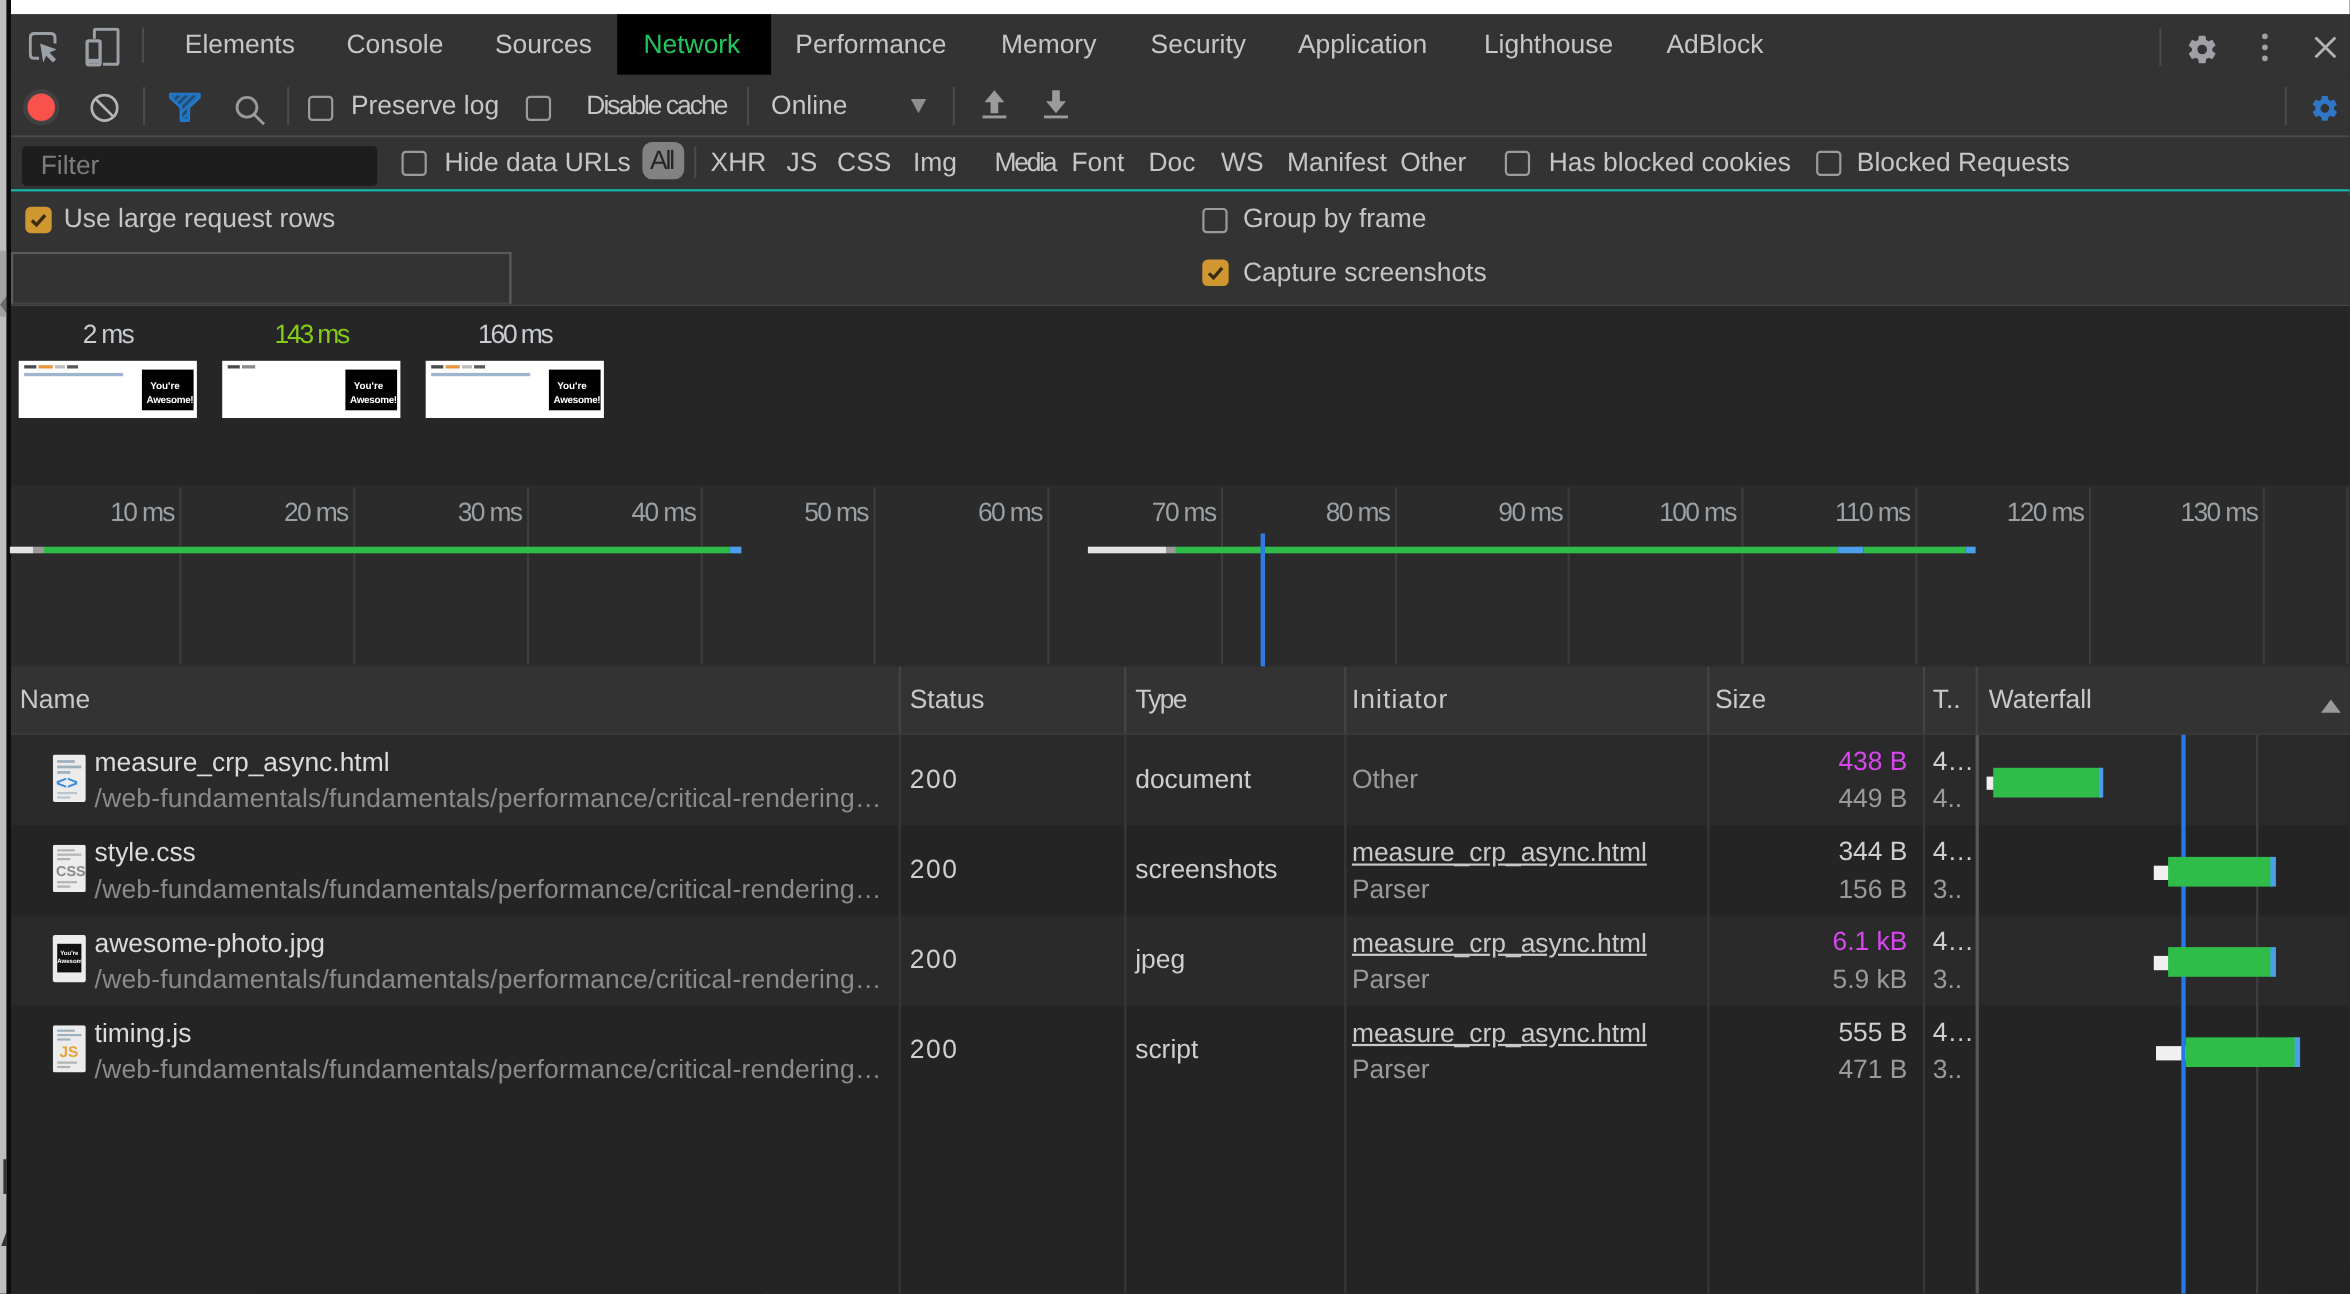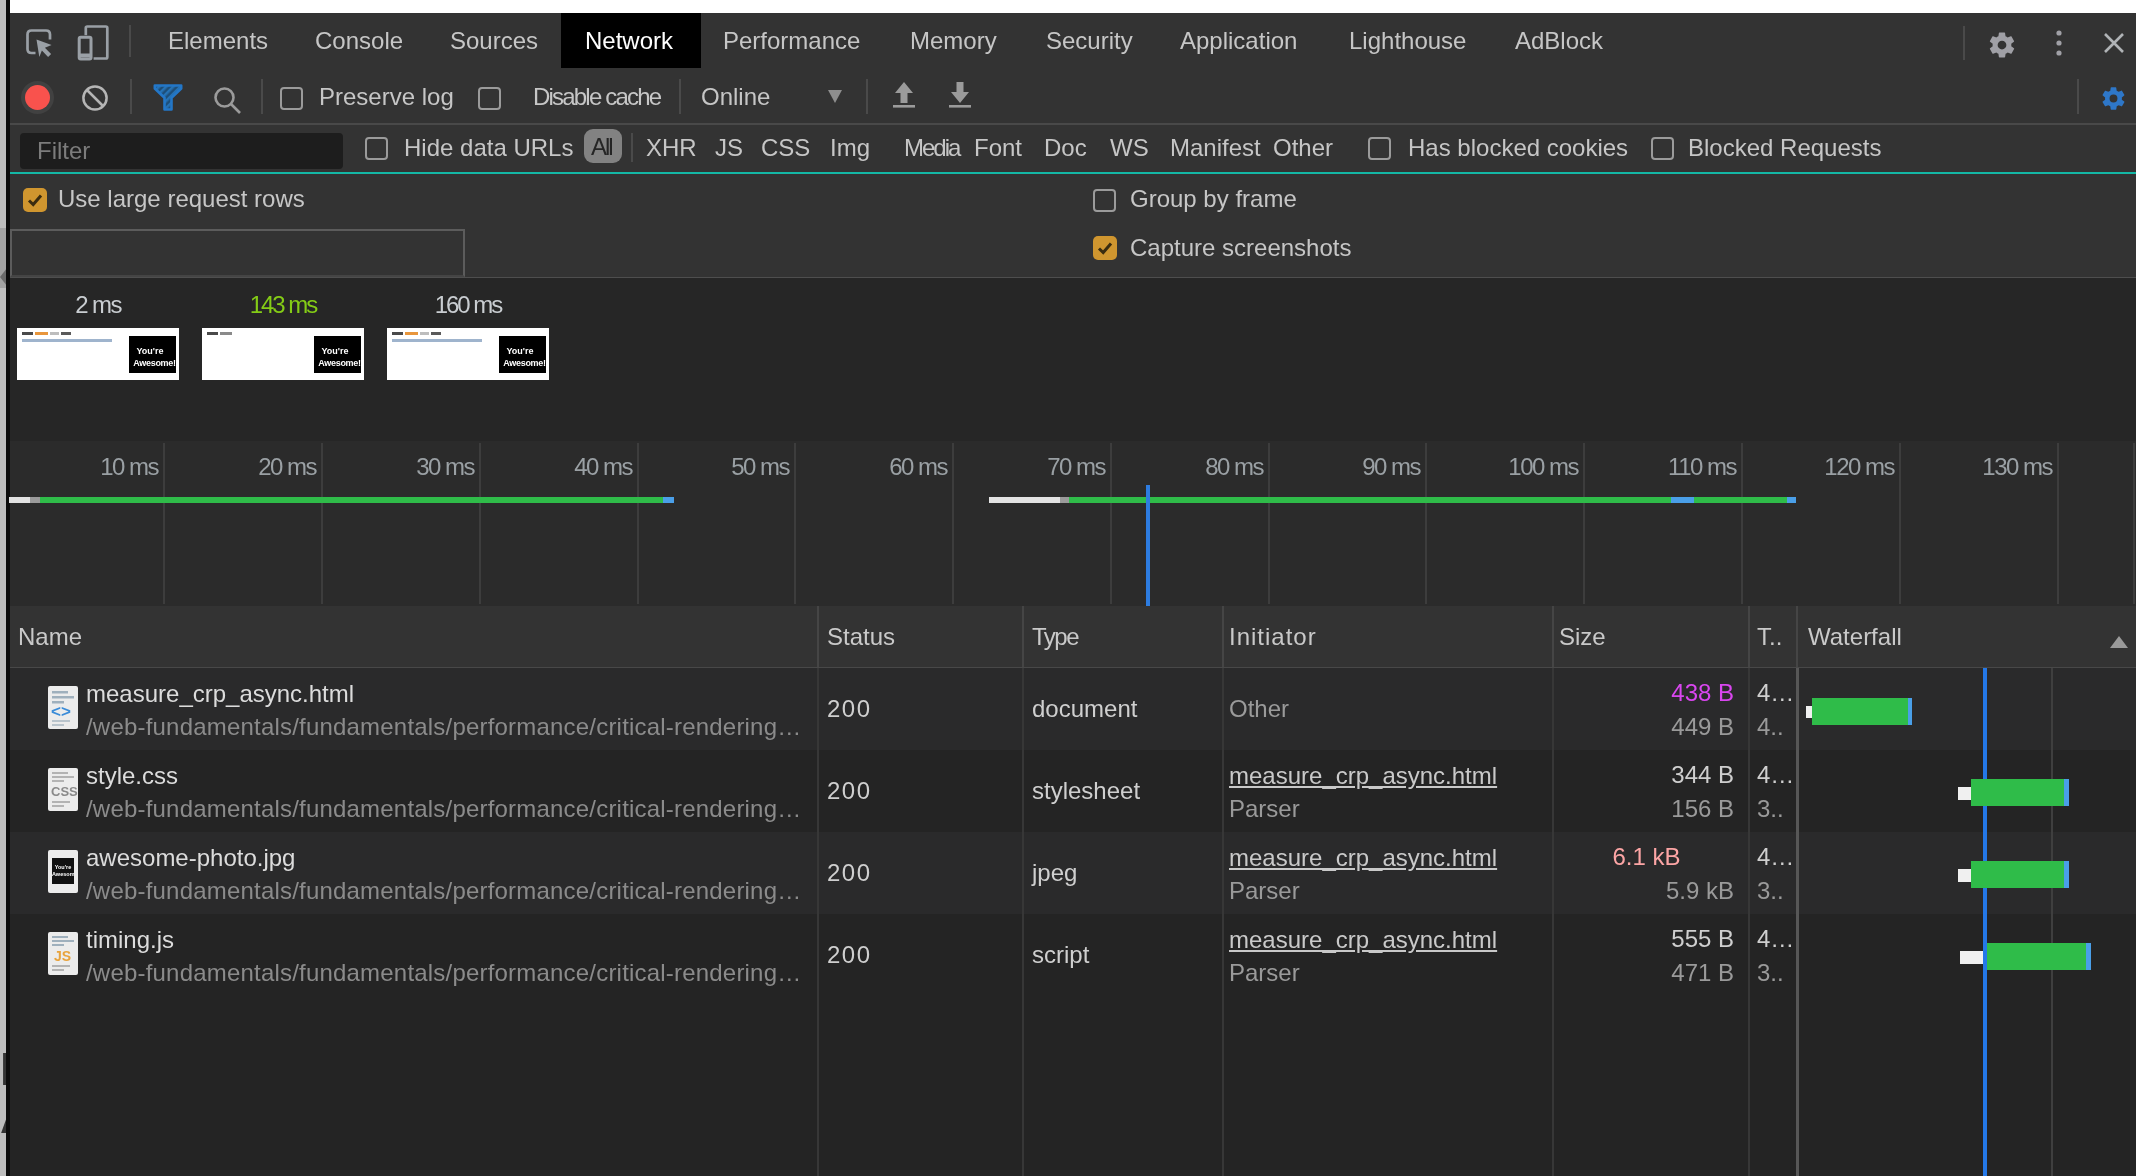--- a/index.html
+++ b/index.html
@@ -38,21 +38,21 @@
       <rect x="9.8" y="1.5" width="21.5" height="32" rx="1.5" fill="none" stroke="#9aa0a6" stroke-width="2.7"></rect>
       <rect x="0.6" y="10.2" width="17" height="25.6" fill="#333"></rect>
       <rect x="3.2" y="12.2" width="11.8" height="21.8" rx="1.5" fill="none" stroke="#9aa0a6" stroke-width="3"></rect>
       <rect x="4" y="28.5" width="10" height="4" fill="#9aa0a6"></rect>
     </svg>
     <div class="vsep" style="left:119px;top:12px;height:32px;"></div>
     <div class="t" style="left:158px;top:15px;">Elements</div>
     <div class="t" style="left:305px;top:15px;">Console</div>
     <div class="t" style="left:440px;top:15px;">Sources</div>
     <div class="abs" style="left:551px;top:0;width:140px;height:55px;background:#000;"></div>
-    <div class="t" style="left:575px;top:15px;color:#ffffff;">Network</div>
+    <div class="t" style="left:575px;top:15px;color:#22c55e;">Network</div>
     <div class="t" style="left:713px;top:15px;">Performance</div>
     <div class="t" style="left:900px;top:15px;">Memory</div>
     <div class="t" style="left:1036px;top:15px;">Security</div>
     <div class="t" style="left:1170px;top:15px;">Application</div>
     <div class="t" style="left:1339px;top:15px;">Lighthouse</div>
     <div class="t" style="left:1505px;top:15px;">AdBlock</div>
     <div class="vsep" style="left:1953px;top:13px;height:34px;"></div>
 
     <svg class="abs" style="left:1977px;top:17px;" width="30" height="30" viewBox="0 0 24 24">
       <path fill="#a0a0a6" d="M19.4 13c.04-.32.06-.66.06-1s-.02-.68-.07-1l2.1-1.65c.2-.15.24-.42.12-.64l-2-3.46c-.12-.22-.39-.3-.61-.22l-2.49 1c-.52-.4-1.08-.73-1.69-.98l-.38-2.65A.49.49 0 0 0 14 2h-4c-.25 0-.46.18-.49.42l-.38 2.65c-.61.25-1.17.59-1.69.98l-2.49-1c-.23-.09-.49 0-.61.22l-2 3.46c-.13.22-.07.49.12.64L4.56 11c-.05.32-.08.66-.08 1s.03.68.08 1l-2.1 1.65c-.2.15-.25.42-.12.64l2 3.46c.12.22.39.3.61.22l2.49-1c.52.4 1.08.73 1.69.98l.38 2.65c.03.24.24.42.49.42h4c.25 0 .46-.18.49-.42l.38-2.65c.61-.25 1.17-.59 1.69-.98l2.49 1c.23.09.49 0 .61-.22l2-3.46c.12-.22.07-.49-.12-.64L19.4 13zM12 15.5a3.5 3.5 0 1 1 0-7 3.5 3.5 0 0 1 0 7z"></path>
@@ -319,40 +319,40 @@
       <rect x="4" y="4" width="16" height="2" fill="#b3b3b3"></rect>
         <rect x="4" y="8" width="22" height="2" fill="#b3b3b3"></rect>
         <rect x="4" y="12" width="12" height="2" fill="#b3b3b3"></rect>
       <text x="3" y="28" font-size="13" font-weight="bold" fill="#8a8a8a" font-family="Liberation Sans">CSS</text>
       <rect x="4" y="33" width="18" height="2" fill="#b3b3b3"></rect>
         <rect x="4" y="37" width="12" height="2" fill="#b3b3b3"></rect>
     </svg>
     <div class="t" style="left:76px;top:95px;color:#dcdcdc;">style.css</div>
     <div class="t" style="left:76px;top:128px;color:#8b8b8b;letter-spacing:0.2px;">/web-fundamentals/fundamentals/performance/critical-rendering…</div>
     <div class="t" style="left:817px;top:110px;color:#cfcfcf;letter-spacing:1.5px;">200</div>
-    <div class="t" style="left:1022px;top:110px;color:#cfcfcf;">stylesheet</div>
+    <div class="t" style="left:1022px;top:110px;color:#cfcfcf;">screenshots</div>
     <div class="t" style="left:1219px;top:95px;color:#c9c9c9;text-decoration:underline;">measure_crp_async.html</div>
     <div class="t" style="left:1219px;top:128px;color:#9a9a9a;">Parser</div>
     <div class="t" style="left:1549px;top:94px;color:#cfcfcf;width:175px;text-align:right;">344 B</div>
     <div class="t" style="left:1549px;top:128px;color:#9a9a9a;width:175px;text-align:right;">156 B</div>
     <div class="t" style="left:1747px;top:94px;color:#cfcfcf;">4…</div>
     <div class="t" style="left:1747px;top:128px;color:#9a9a9a;">3..</div>
 
     <div class="abs" style="left:38px;top:182px;width:30px;height:43px;background:#ececec;border-radius:2px;">
       <div class="abs" style="left:4px;top:8px;width:22px;height:26px;background:#111;overflow:hidden;">
           <div style="margin-top:6px;color:#fff;font-size:5.5px;font-weight:bold;line-height:6.5px;text-align:center;">You're<br>Awesome!</div>
         </div>
     </div>
     <div class="t" style="left:76px;top:177px;color:#dcdcdc;">awesome-photo.jpg</div>
     <div class="t" style="left:76px;top:210px;color:#8b8b8b;letter-spacing:0.2px;">/web-fundamentals/fundamentals/performance/critical-rendering…</div>
     <div class="t" style="left:817px;top:192px;color:#cfcfcf;letter-spacing:1.5px;">200</div>
     <div class="t" style="left:1022px;top:192px;color:#cfcfcf;">jpeg</div>
     <div class="t" style="left:1219px;top:177px;color:#c9c9c9;text-decoration:underline;">measure_crp_async.html</div>
     <div class="t" style="left:1219px;top:210px;color:#9a9a9a;">Parser</div>
-    <div class="t" style="left:1549px;top:176px;color:#fca5a5;width:175px;text-align:center;">6.1 kB</div>
+    <div class="t" style="left:1549px;top:176px;color:#d946ef;width:175px;text-align:right;">6.1 kB</div>
     <div class="t" style="left:1549px;top:210px;color:#9a9a9a;width:175px;text-align:right;">5.9 kB</div>
     <div class="t" style="left:1747px;top:176px;color:#cfcfcf;">4…</div>
     <div class="t" style="left:1747px;top:210px;color:#9a9a9a;">3..</div>
 
     <svg class="abs" style="left:38px;top:264px;" width="30" height="43" viewBox="0 0 30 43">
       <rect x="0" y="0" width="30" height="43" rx="2" fill="#ececec"></rect>
       <rect x="4" y="4" width="16" height="2" fill="#9fb0bd"></rect>
         <rect x="4" y="8" width="22" height="2" fill="#9fb0bd"></rect>
         <rect x="4" y="12" width="12" height="2" fill="#9fb0bd"></rect>
       <text x="6" y="29" font-size="14" font-weight="bold" fill="#e8a33d" font-family="Liberation Sans">JS</text>

